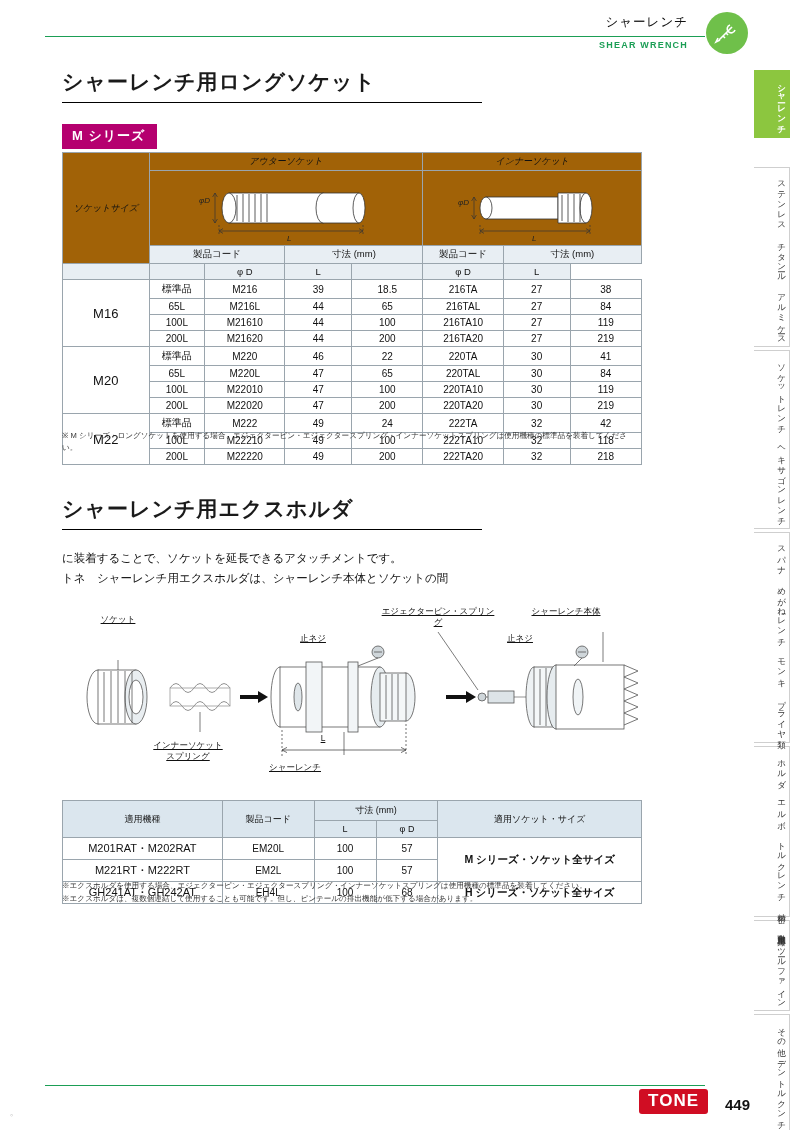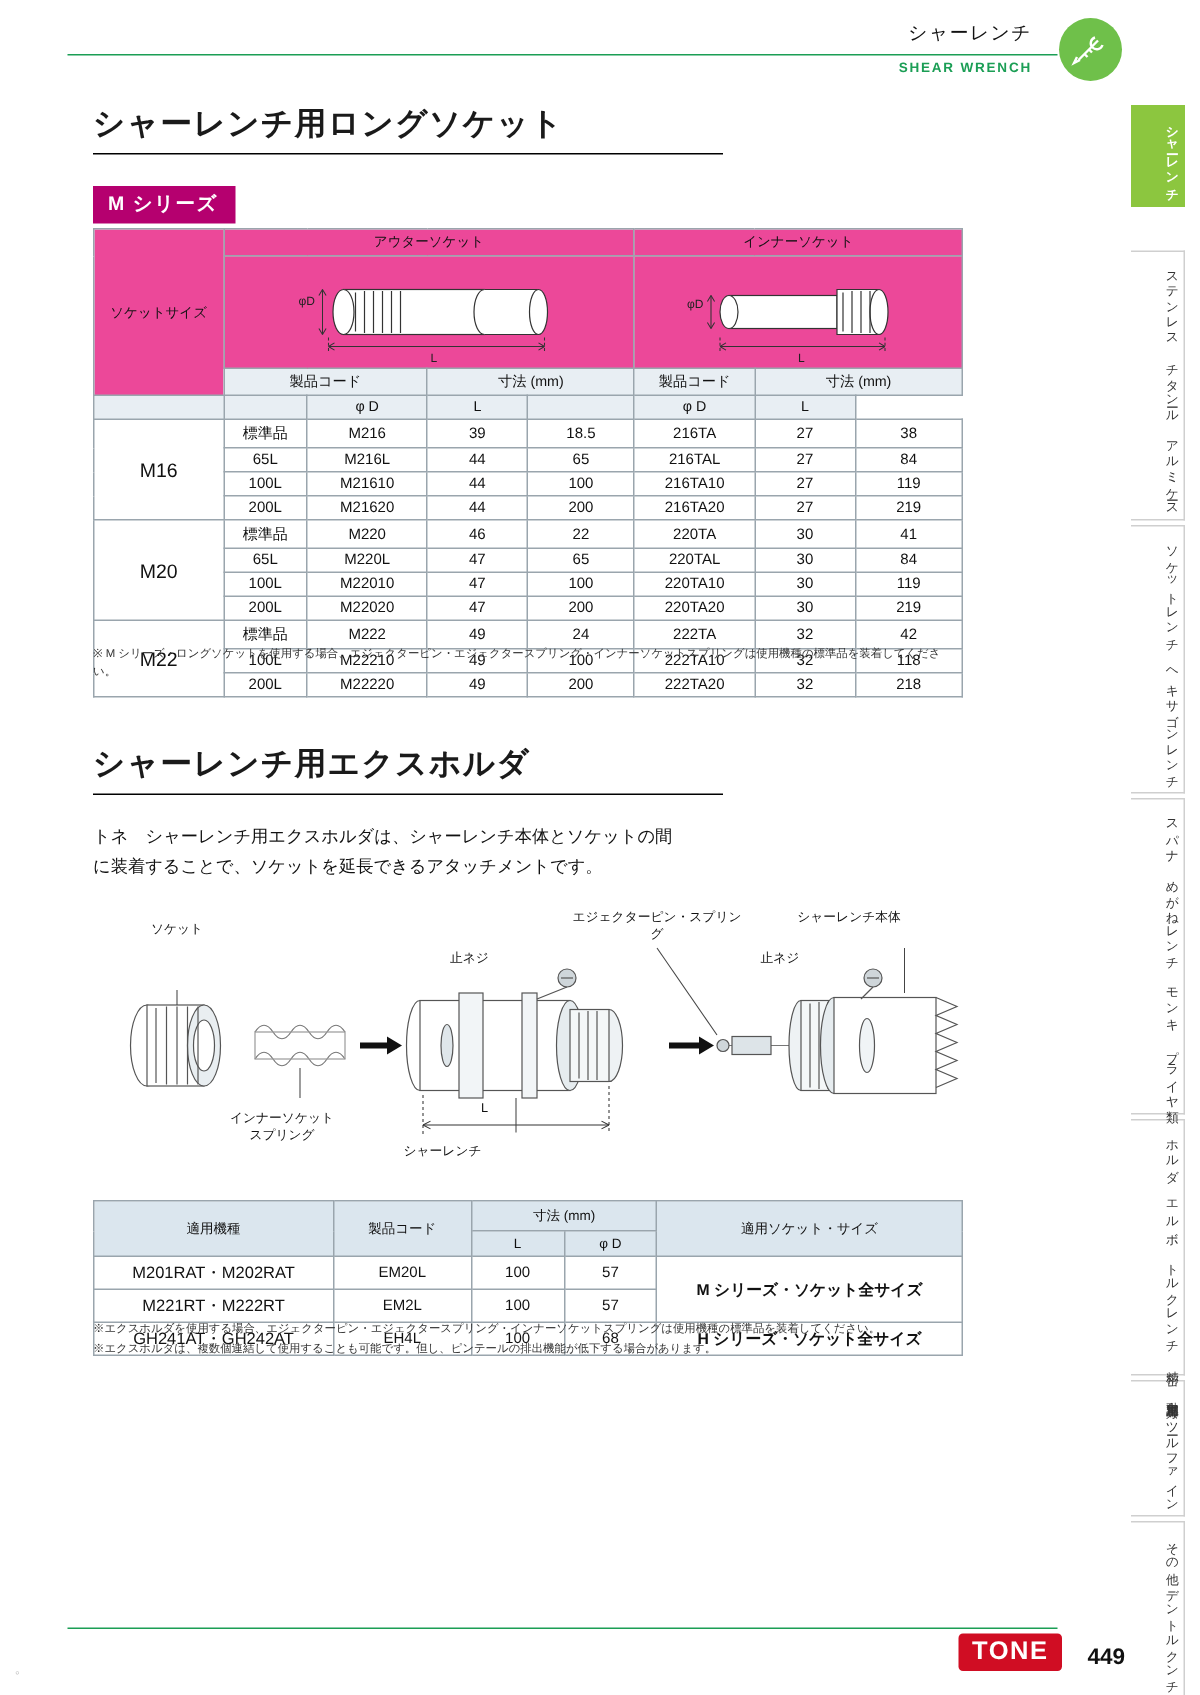--- a/index.html
+++ b/index.html
@@ -51,31 +51,31 @@
     position:absolute; background:#b5006f; color:#fff; font-size:13px; font-weight:bold;
     padding:3px 12px 4px 10px; letter-spacing:1px;
   }
 
   
   table { border-collapse:collapse; }
   .tbl { position:absolute; font-size:10px; }
   .tbl td, .tbl th {
     border:1px solid #9aa5ad; text-align:center; font-weight:normal; padding:2px 2px;
   }
-  .tbl .hd { background:#ec4899; font-size:9px; }
+  .tbl .hd { background:#a16207; font-size:9px;font-style:italic; }
   .tbl .hd2 { background:#e8eef3; font-size:9.5px; }
   .grp { font-size:13px; }
 
   .note { position:absolute; font-size:7.6px; color:#333; line-height:12px; }
 
   
   .para { position:absolute; font-size:11.5px; line-height:20px; color:#111; }
 
   
-  .lbl { position:absolute; font-size:8.5px; color:#111; line-height:11px; text-align:center; }
+  .lbl { position:absolute; font-size:8.5px; color:#111; line-height:11px; text-align:center;text-decoration:underline; }
 
   
   .tbl2 { position:absolute; font-size:10px; }
   .tbl2 td { border:1px solid #9aa5ad; text-align:center; padding:3px 4px; }
   .tbl2 .hd { background:#dbe6ee; font-size:9px; }
   .tbl2 .lft { text-align:center;margin-left:20px; }
 
   
   .footer-rule { position:absolute; left:45px; bottom:44px; width:660px; height:1px; background:#1b9e55; }
   .tone-logo {
@@ -326,22 +326,22 @@
     </table>
 
   <div class="note" style="left:62px; top:430px; width:580px;">※ M シリーズ・ロングソケットを使用する場合、エジェクターピン・エジェクタースプリング・インナーソケットスプリングは使用機種の標準品を装着してください。</div>
 
   <div class="h1" style="left:62px; top:495px; width:420px;">
     <span>シャーレンチ用エクスホルダ</span>
     <span class="rule"></span>
   </div>
 
   <div class="para" style="left:62px; top:548px; width:560px;">
+    <div>に装着することで、ソケットを延長できるアタッチメントです。</div>
     <div>トネ　シャーレンチ用エクスホルダは、シャーレンチ本体とソケットの間</div>
-    <div>に装着することで、ソケットを延長できるアタッチメントです。</div>
   </div>
 
   <div style="position:absolute; left:58px; top:600px; width:620px; height:185px;">
     <svg width="620" height="185" viewBox="0 0 620 185">
       <g stroke="#555" stroke-width="0.8" fill="#ffffff">
 
         <ellipse cx="40" cy="97" rx="11" ry="27"></ellipse>
         <rect x="40" y="70" width="38" height="54"></rect>
         <ellipse cx="78" cy="97" rx="11" ry="27" fill="#e9eef1"></ellipse>
         <ellipse cx="78" cy="97" rx="7" ry="17" fill="#fff"></ellipse>

